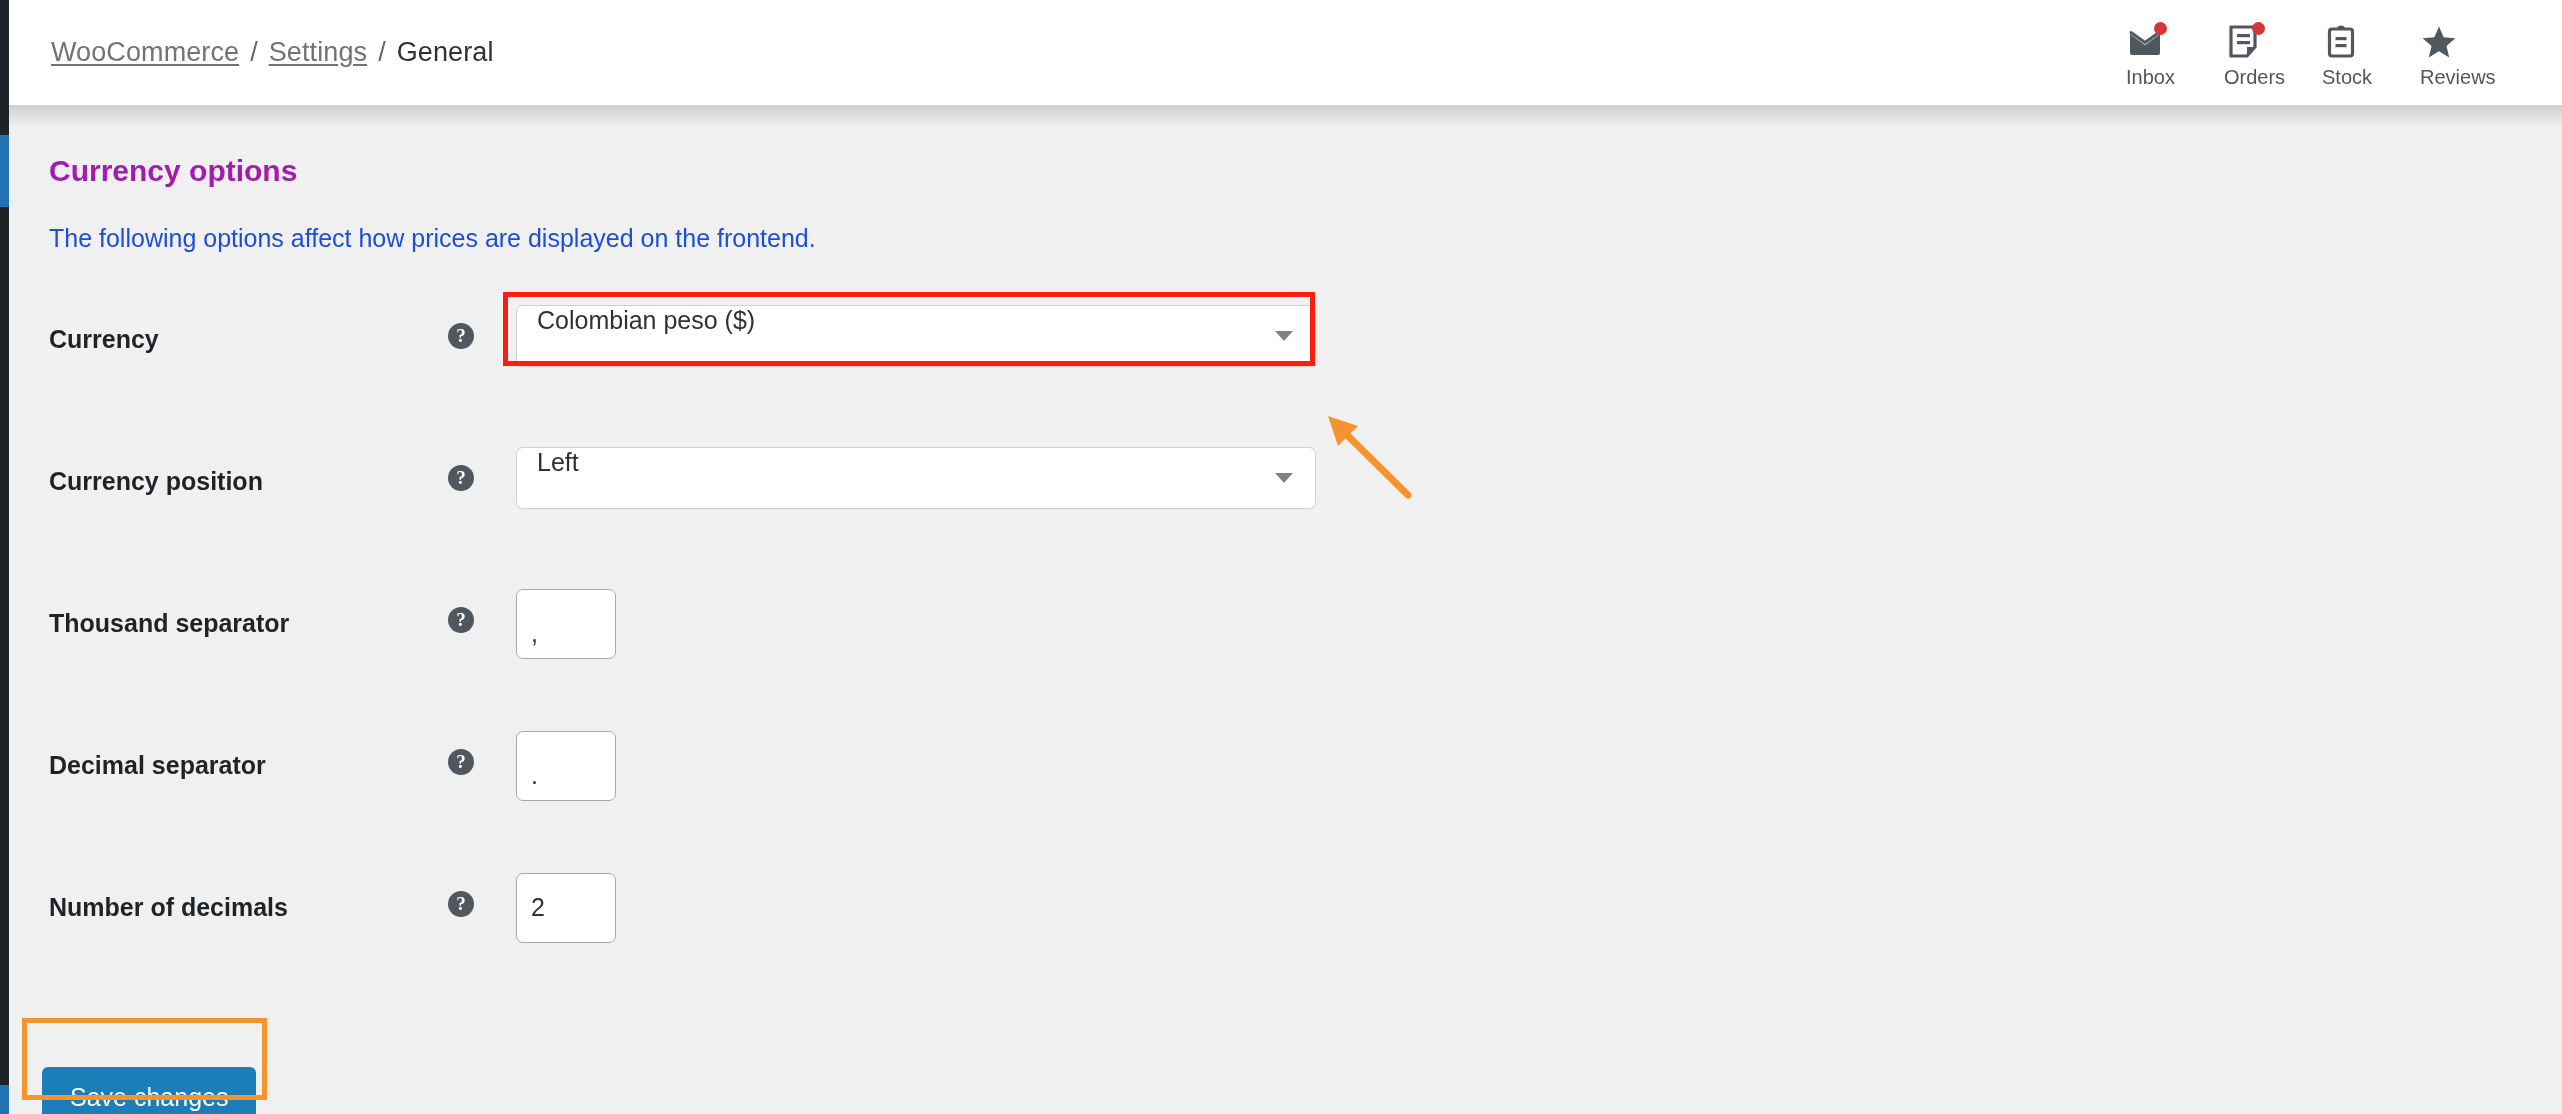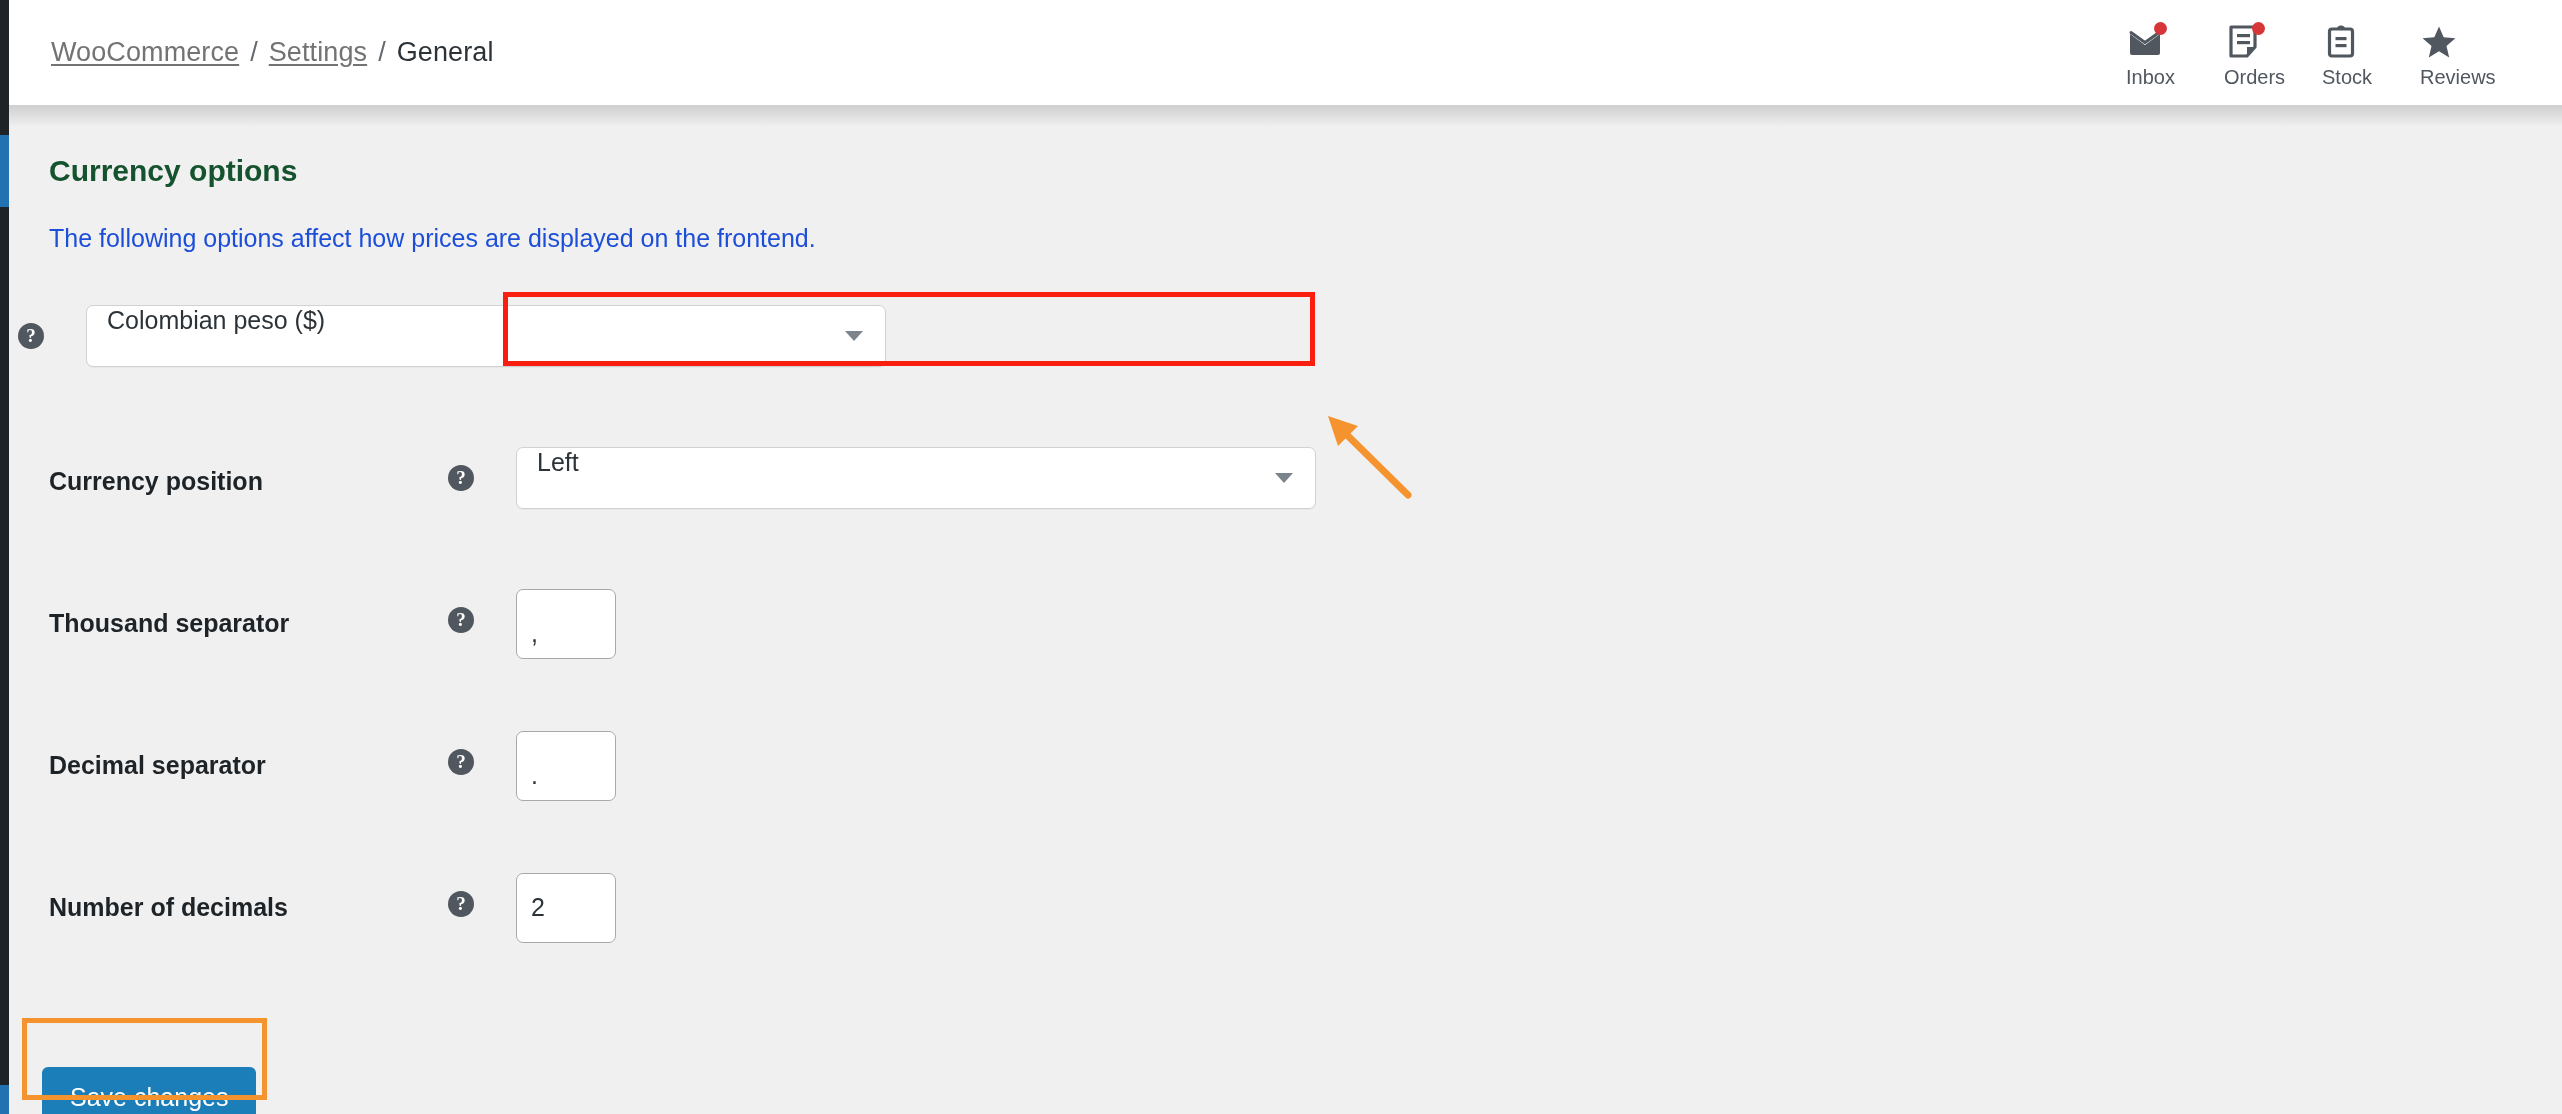--- a/index.html
+++ b/index.html
@@ -122,21 +122,21 @@
     left: 9px; top: 105px;
     width: 2553px;
     height: 1009px;
     background: #f0f0f1;
     padding: 48px 0 0 0;
   }
   .section-title {
     margin: 0 0 0 40px;
     font-size: 30px;
     font-weight: bold;
-    color: #14532d;
+    color: #a21caf;
     line-height: 1.2;
   }
   .section-desc {
     margin: 33px 0 0 40px;
     font-size: 25px;
     color: #1d4ed8;
     line-height: 1.3;
   }
 
   .form-table {
@@ -355,20 +355,21 @@
   <div class="header-shadow"></div>
 
   <div class="content">
 
     <h2 class="section-title">Currency options</h2>
     <p class="section-desc">The following options affect how prices are displayed on the frontend.</p>
 
     <div class="form-table">
 
       <div class="form-row">
+        <div class="row-label">Currency</div>
         <div class="help-cell">
           <div class="help-icon">?</div>
         </div>
         <div class="field-cell">
           <div class="wc-select">
             <span>Colombian peso ($)</span>
             <span class="caret"></span>
           </div>
         </div>
       </div>

